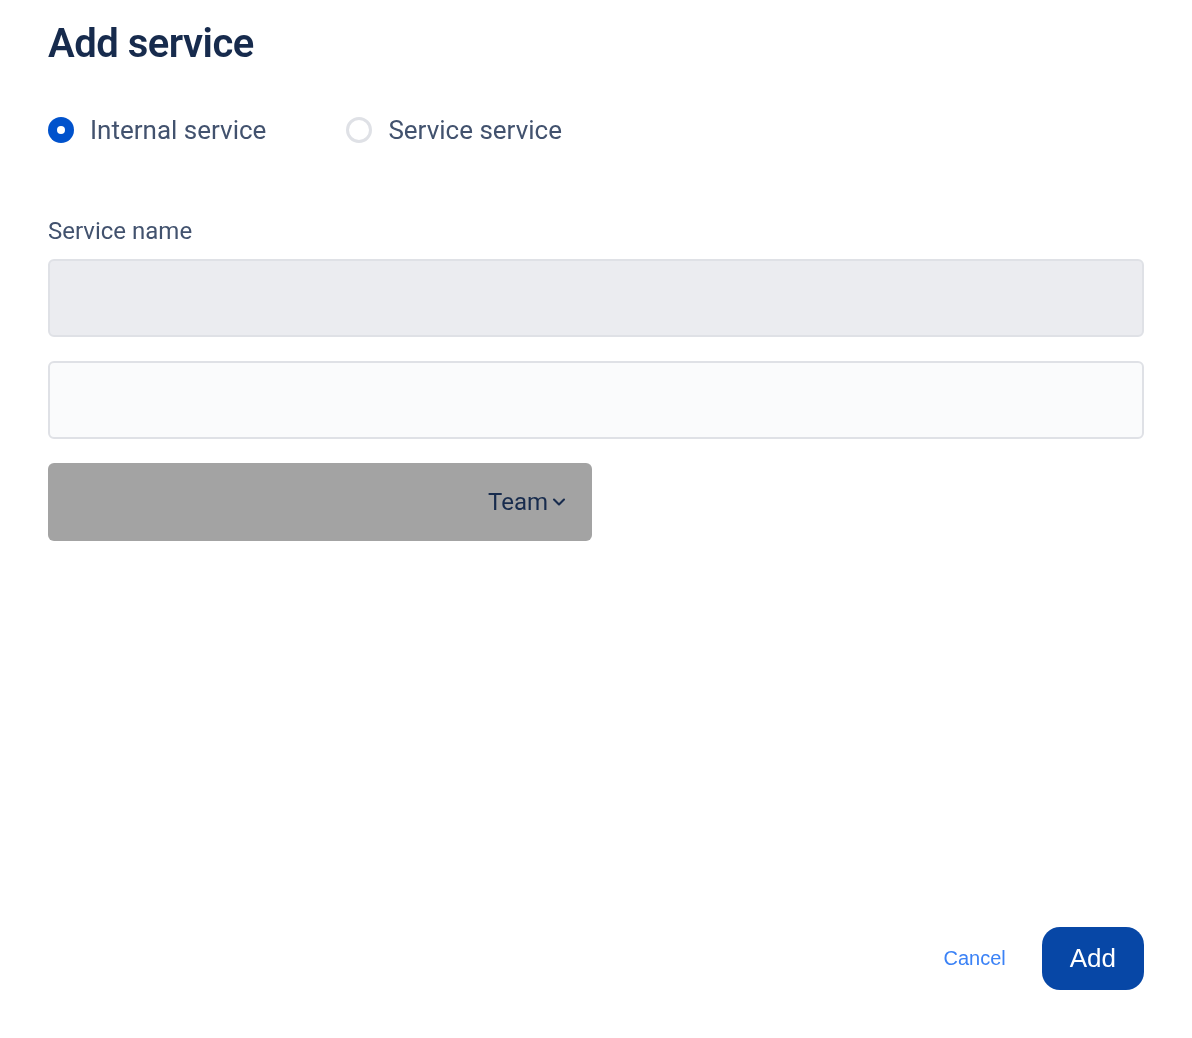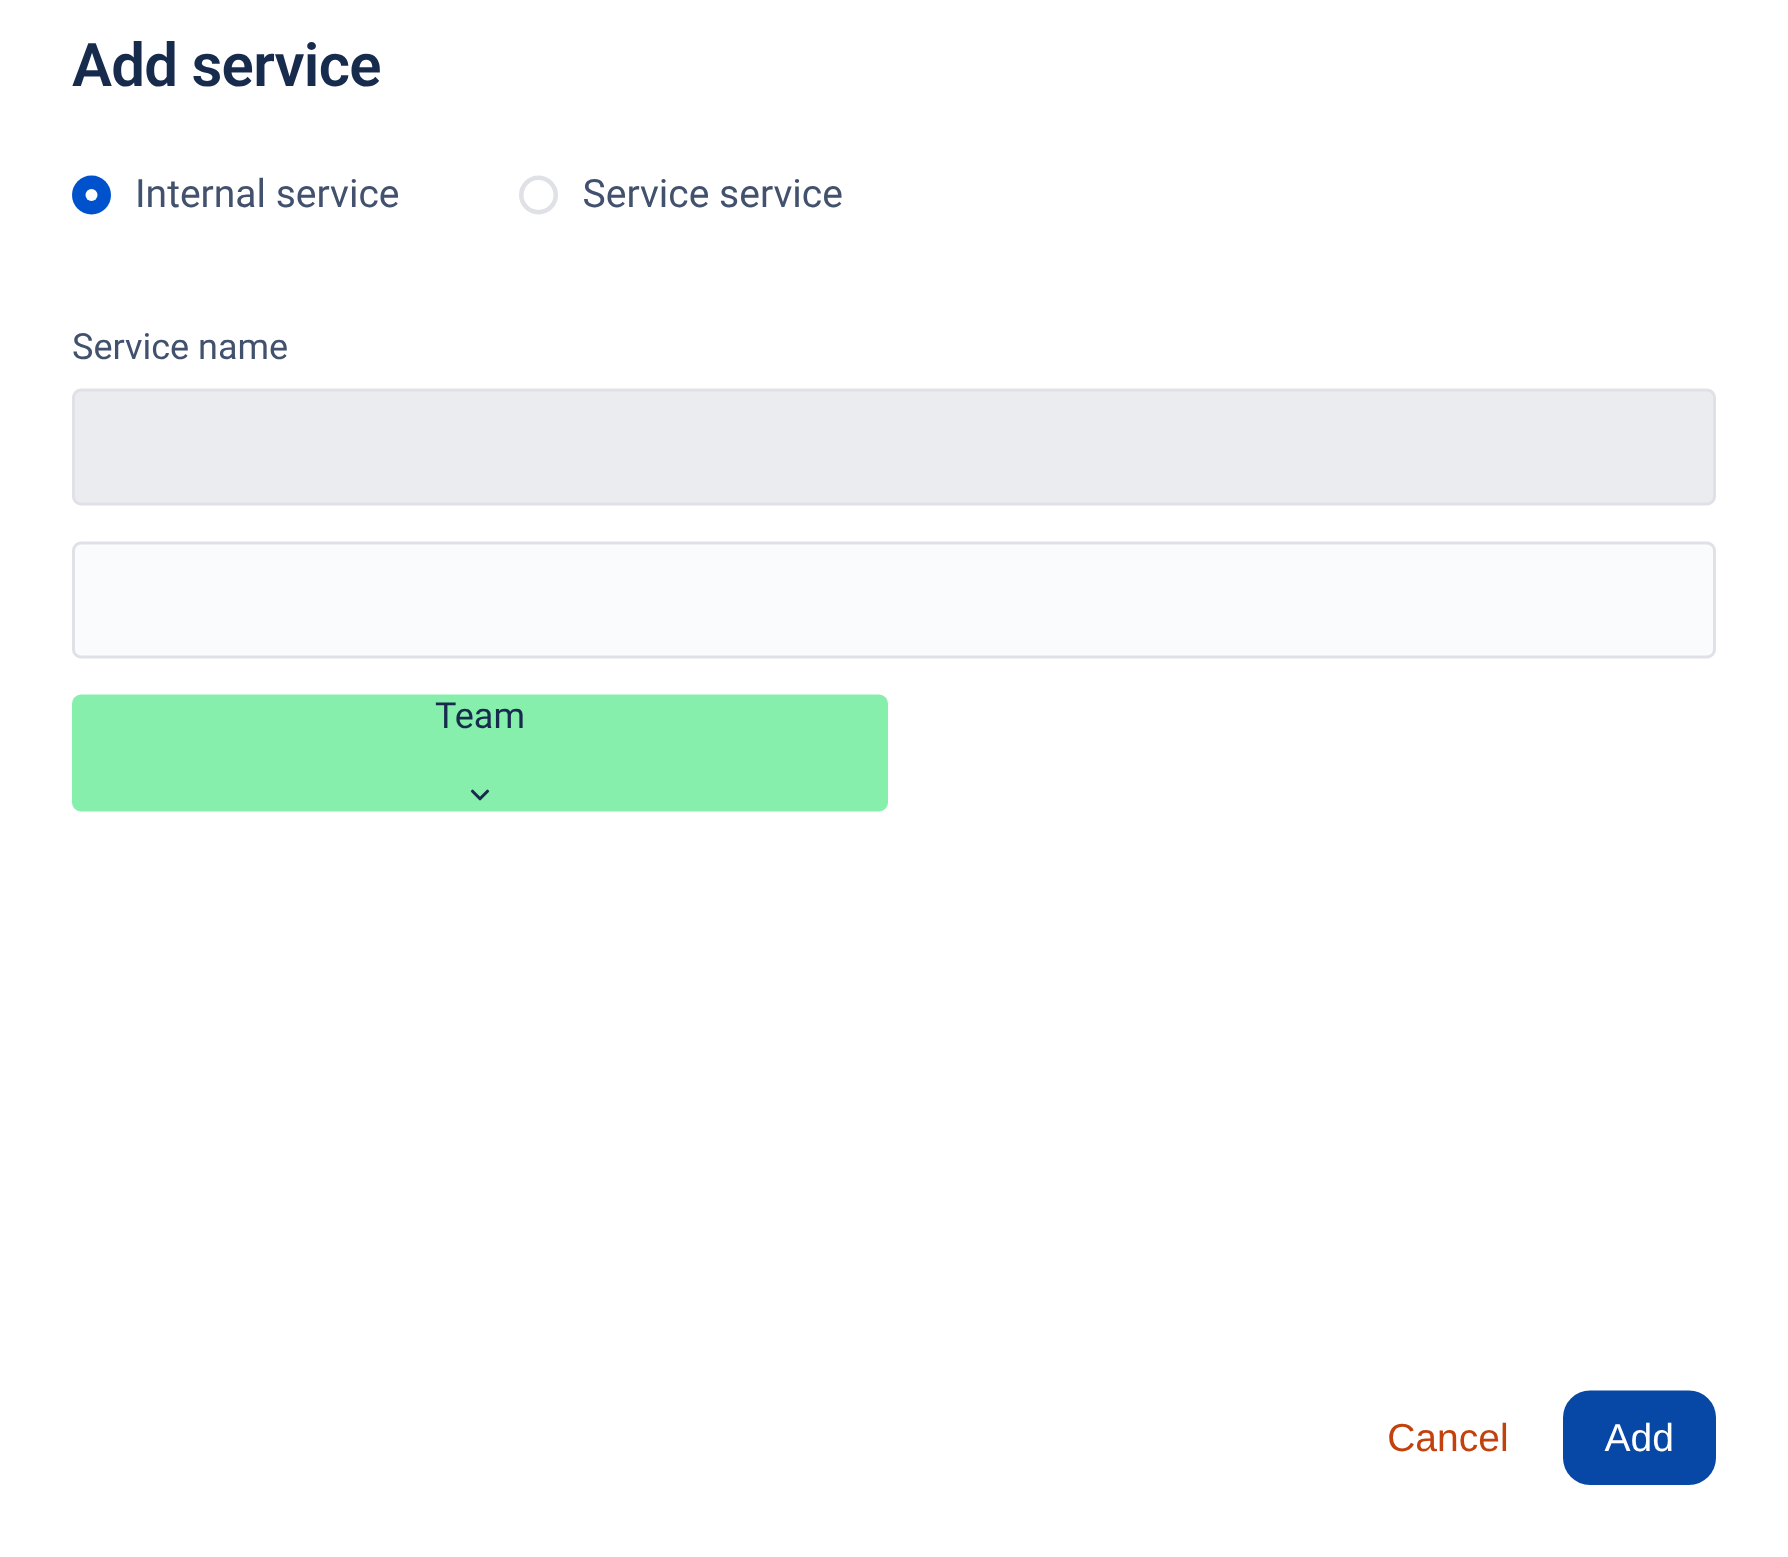--- a/index.html
+++ b/index.html
@@ -95,28 +95,27 @@
     padding: 0 16px;
     font-size: 22px;
     background: #FAFBFC;
   }
   .text-input.name {
     background: #EBECF0;
   }
   .dropdown {
     width: 544px;
     height: 78px;
-    background: #86efac;
+    background: #a3a3a3;
     border-radius: 6px;
     display: flex;
     align-items: center;
-    justify-content: space-between;
+    justify-content: flex-end;
     padding: 0 22px;
     cursor: pointer;
-    flex-direction: column;
   }
   .dropdown-value {
     font-size: 24px;
     color: #172B4D;
   }
   .chevron {
     width: 22px;
     height: 22px;
     display: flex;
     align-items: center;
@@ -124,22 +123,22 @@
   }
   .footer {
     position: absolute;
     right: 48px;
     bottom: 48px;
     display: flex;
     align-items: center;
     gap: 36px;
   }
   .cancel-btn {
-    font-size: 26px;
-    color: #c2410c;
+    font-size: 20px;
+    color: #3b82f6;
     background: transparent;
     border: none;
     cursor: pointer;
     padding: 0;
   }
   .add-btn {
     font-size: 26px;
     color: #ffffff;
     background: #0747A6;
     border: none;

